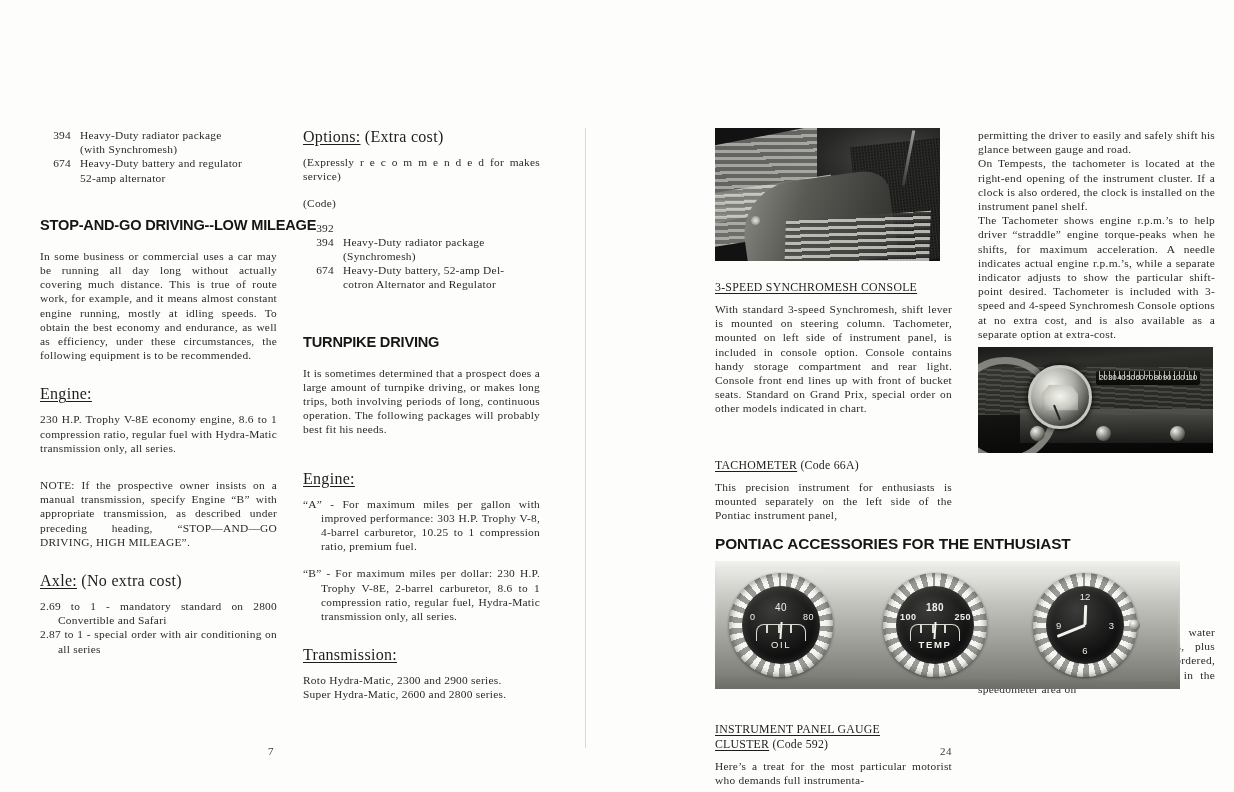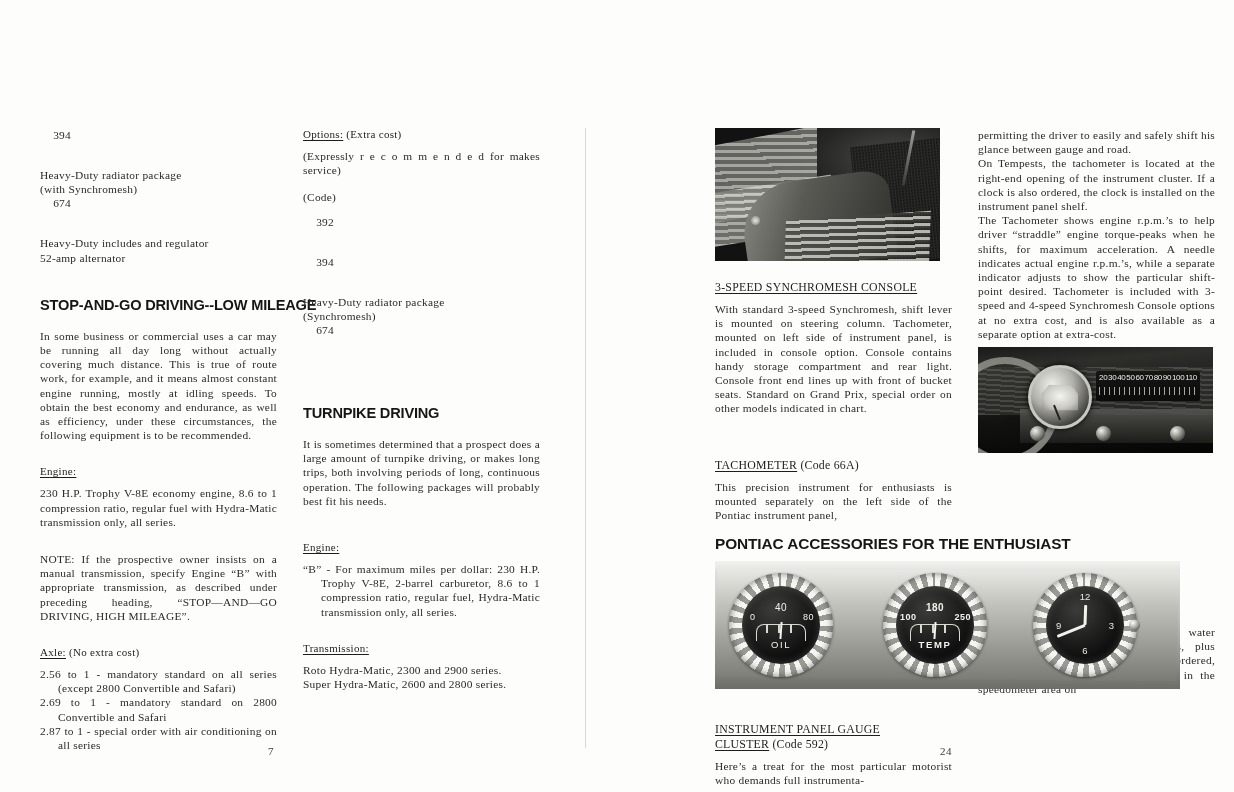--- a/index.html
+++ b/index.html
@@ -60,36 +60,35 @@
     font-family: "Liberation Sans", "DejaVu Sans", sans-serif;
     font-weight: bold;
     font-size: 14.6px;
     letter-spacing: -0.2px;
     color: #161616;
     margin: 0 0 6px 0;
     white-space: nowrap;
   }
 
   .sub-label {
-    font-size: 11px;
+    font-size: 16px;
     letter-spacing: .3px;
     margin: 0 0 9px 0;
   }
   .u { text-decoration: underline; text-underline-offset: 2px; }
 
   
   .code-list { margin: 0 0 12px 0; }
   .code-row {
     display: flex;
     font-size: 11.4px;
     line-height: 14.2px;
     margin-bottom: 0px;
     letter-spacing: .25px;
     color: #2a2a28;
-    flex-direction: column;
   }
   .code-num {
     width: 40px;
     flex: 0 0 40px;
     text-align: right;
     padding-right: 9px;
     box-sizing: border-box;
   }
   .code-txt { flex: 1; text-align: justify; }
   .code-txt .l2 { display: block; text-align: left; }
@@ -236,21 +235,21 @@
     clip-path: polygon(0 35%, 20% 0, 80% 0, 100% 35%, 100% 100%, 0 100%);
   }
   .dash-tach-needle {
     position: absolute; left: 50%; bottom: 6px;
     width: 2px; height: 16px; background: #222;
     transform-origin: bottom center;
     transform: translateX(-50%) rotate(-22deg);
   }
   .dash-speedo {
     position: absolute; left: 118px; top: 24px;
-    width: 104px; height: 30px;
+    width: 104px; height: 14px;
     background: linear-gradient(#161614, #0b0b0a);
     border-radius: 2px;
   }
   .dash-speedo-nums {
     position: absolute; inset: 2px 3px auto 3px;
     display: flex; justify-content: space-between;
     font-family: "Liberation Sans", "DejaVu Sans", sans-serif;
     font-size: 8px; color: #efefe8; letter-spacing: -.3px;
   }
   .dash-speedo-ticks {
@@ -400,21 +399,21 @@
           <div class="code-row">
             <div class="code-num">394</div>
             <div class="code-txt">
               <span class="code-first">Heavy-Duty   radiator   package</span>
               <span class="l2">(with Synchromesh)</span>
             </div>
           </div>
           <div class="code-row">
             <div class="code-num">674</div>
             <div class="code-txt">
-              <span>Heavy-Duty includes and regulator</span>
+              <span>Heavy-Duty battery and regulator</span>
               <span class="l2">52-amp alternator</span>
             </div>
           </div>
         </div>
 
         <div class="spacer-md"></div>
 
         <h2 class="section-head">STOP-AND-GO DRIVING--LOW MILEAGE</h2>
 
         <div class="spacer-sm"></div>
@@ -433,21 +432,20 @@
 
         <p class="body-text">NOTE: If the prospective owner insists on a manual transmission, specify Engine “B” with appropriate transmission, as described under preceding heading, “STOP—AND—GO  DRIVING,  HIGH MILEAGE”.</p>
 
         <div class="spacer-sm"></div>
 
         <p class="sub-label">
           <span class="u">Axle:</span>
           <span>(No extra cost)</span>
         </p>
 
-        <p class="hang">2.56 to 1 - mandatory standard on all series (except 2800 Convertible and Safari)</p>
         <p class="hang">2.69 to 1 - mandatory standard on 2800 Convertible and Safari</p>
         <p class="hang">2.87 to 1 - special order with air conditioning on all series</p>
       </div>
 
       <div class="col">
 
         <p class="sub-label">
           <span class="u">Options:</span>
           <span>(Extra cost)</span>
         </p>
@@ -464,37 +462,42 @@
           </div>
           <div class="code-row">
             <div class="code-num">394</div>
             <div class="code-txt">
               <span>Heavy-Duty   radiator   package</span>
               <span class="l2">(Synchromesh)</span>
             </div>
           </div>
           <div class="code-row">
             <div class="code-num">674</div>
+            <div class="code-txt">
+              <span>Heavy-Duty battery, 52-amp Del-</span>
+              <span class="l2">cotron Alternator and Regulator</span>
+            </div>
           </div>
         </div>
 
         <div class="spacer-lg"></div>
 
         <h2 class="section-head">TURNPIKE DRIVING</h2>
 
         <div class="spacer-sm"></div>
 
         <p class="body-text">It is sometimes determined that a prospect does a large amount of turnpike driving, or makes long trips, both involving periods of long, continuous operation. The following packages will probably best fit his needs.</p>
 
         <div class="spacer-md"></div>
 
         <p class="sub-label">
           <span class="u">Engine:</span>
         </p>
 
+        <p class="quoted-item">“A” - For maximum miles per gallon with improved performance: 303 H.P. Trophy V-8, 4-barrel carburetor, 10.25 to 1 compression ratio, premium fuel.</p>
         <p class="quoted-item">“B” - For maximum miles per dollar: 230 H.P. Trophy V-8E, 2-barrel carburetor, 8.6 to 1 compression ratio, regular fuel, Hydra-Matic transmission only, all series.</p>
 
         <div class="spacer-sm"></div>
 
         <p class="sub-label">
           <span class="u">Transmission:</span>
         </p>
 
         <p class="body-text tight nowrap">Roto Hydra-Matic, 2300 and 2900 series.</p>
         <p class="body-text tight nowrap">Super Hydra-Matic, 2600 and 2800 series.</p>

